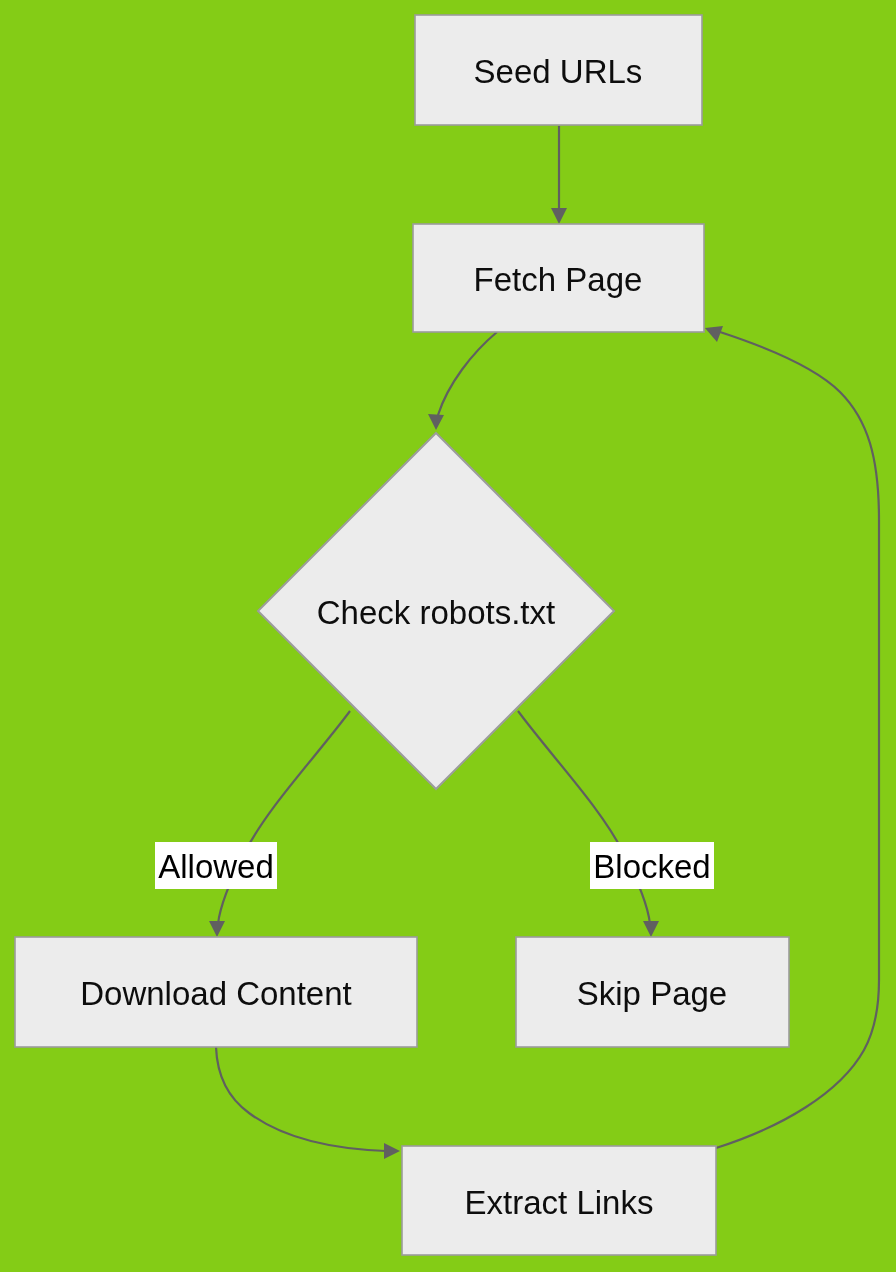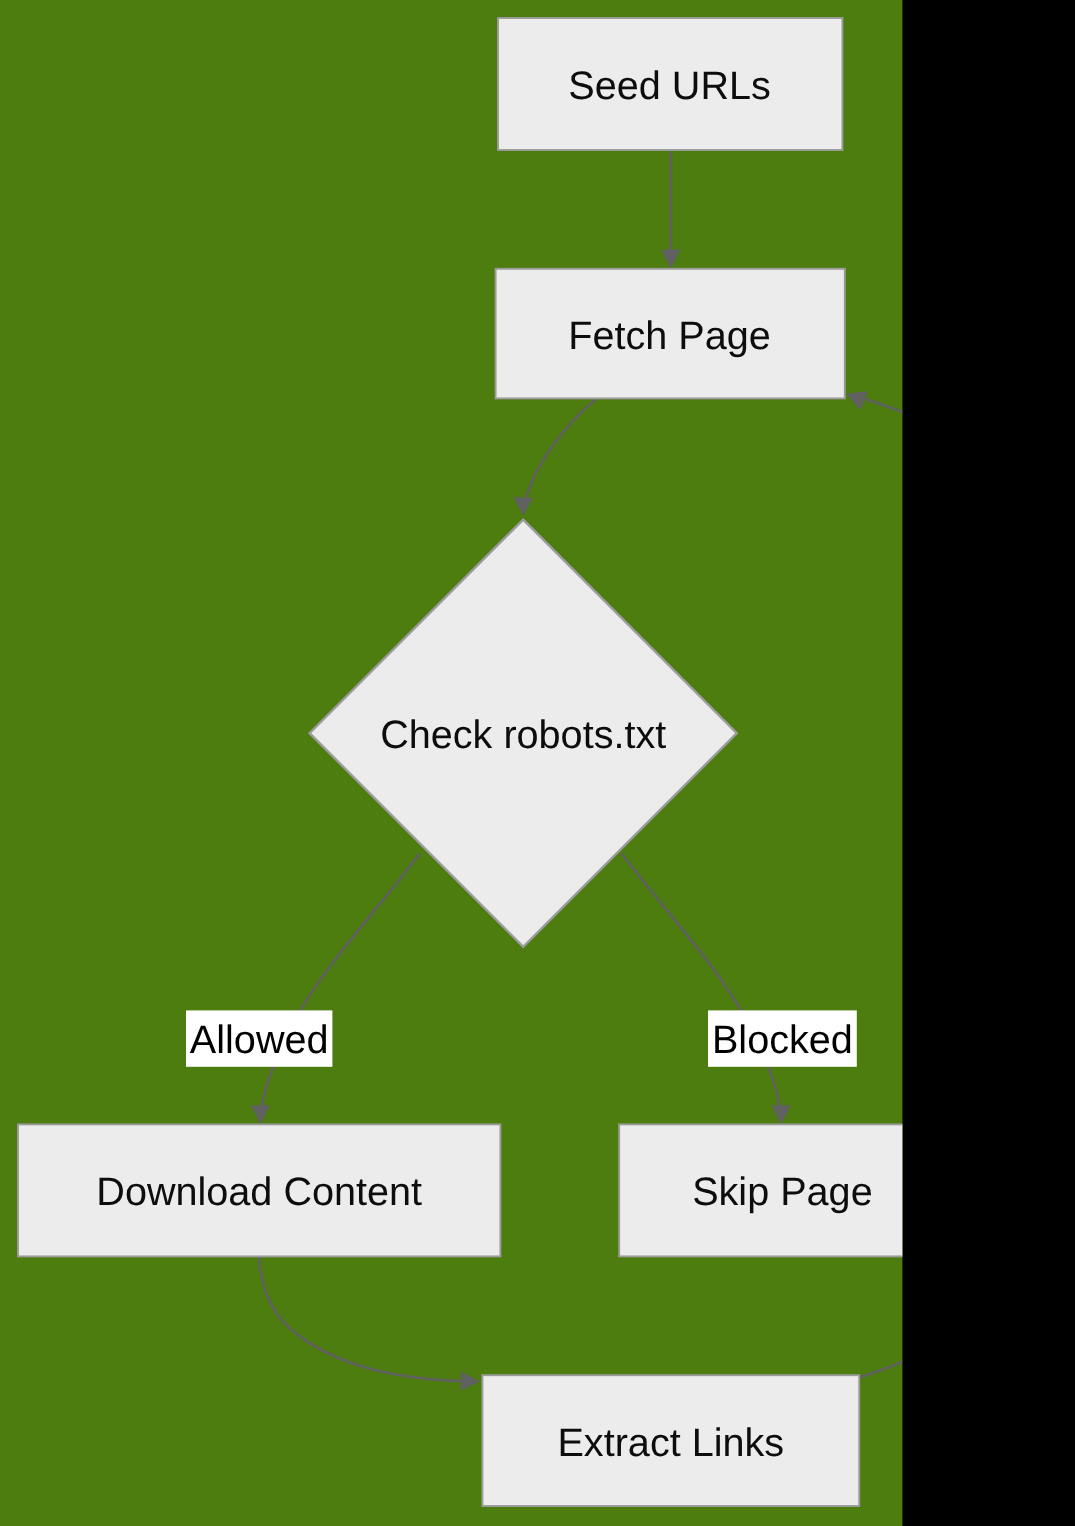--- a/index.html
+++ b/index.html
@@ -2,23 +2,23 @@
 <html><head>
 <meta charset="utf-8">
 <style>
   html, body {
     margin: 0;
     padding: 0;
     background: #000000;
   }
   .stage {
     position: relative;
-    width: 752px;
+    width: 896px;
     height: 1272px;
-    background: #4d7c0f;
+    background: #84cc16;
     overflow: hidden;
     font-family: "Liberation Sans", sans-serif;
   }
   svg { display: block; }
   .edge {
     fill: none;
     stroke: #606060;
     stroke-width: 2.2;
   }
   .arrowhead {

